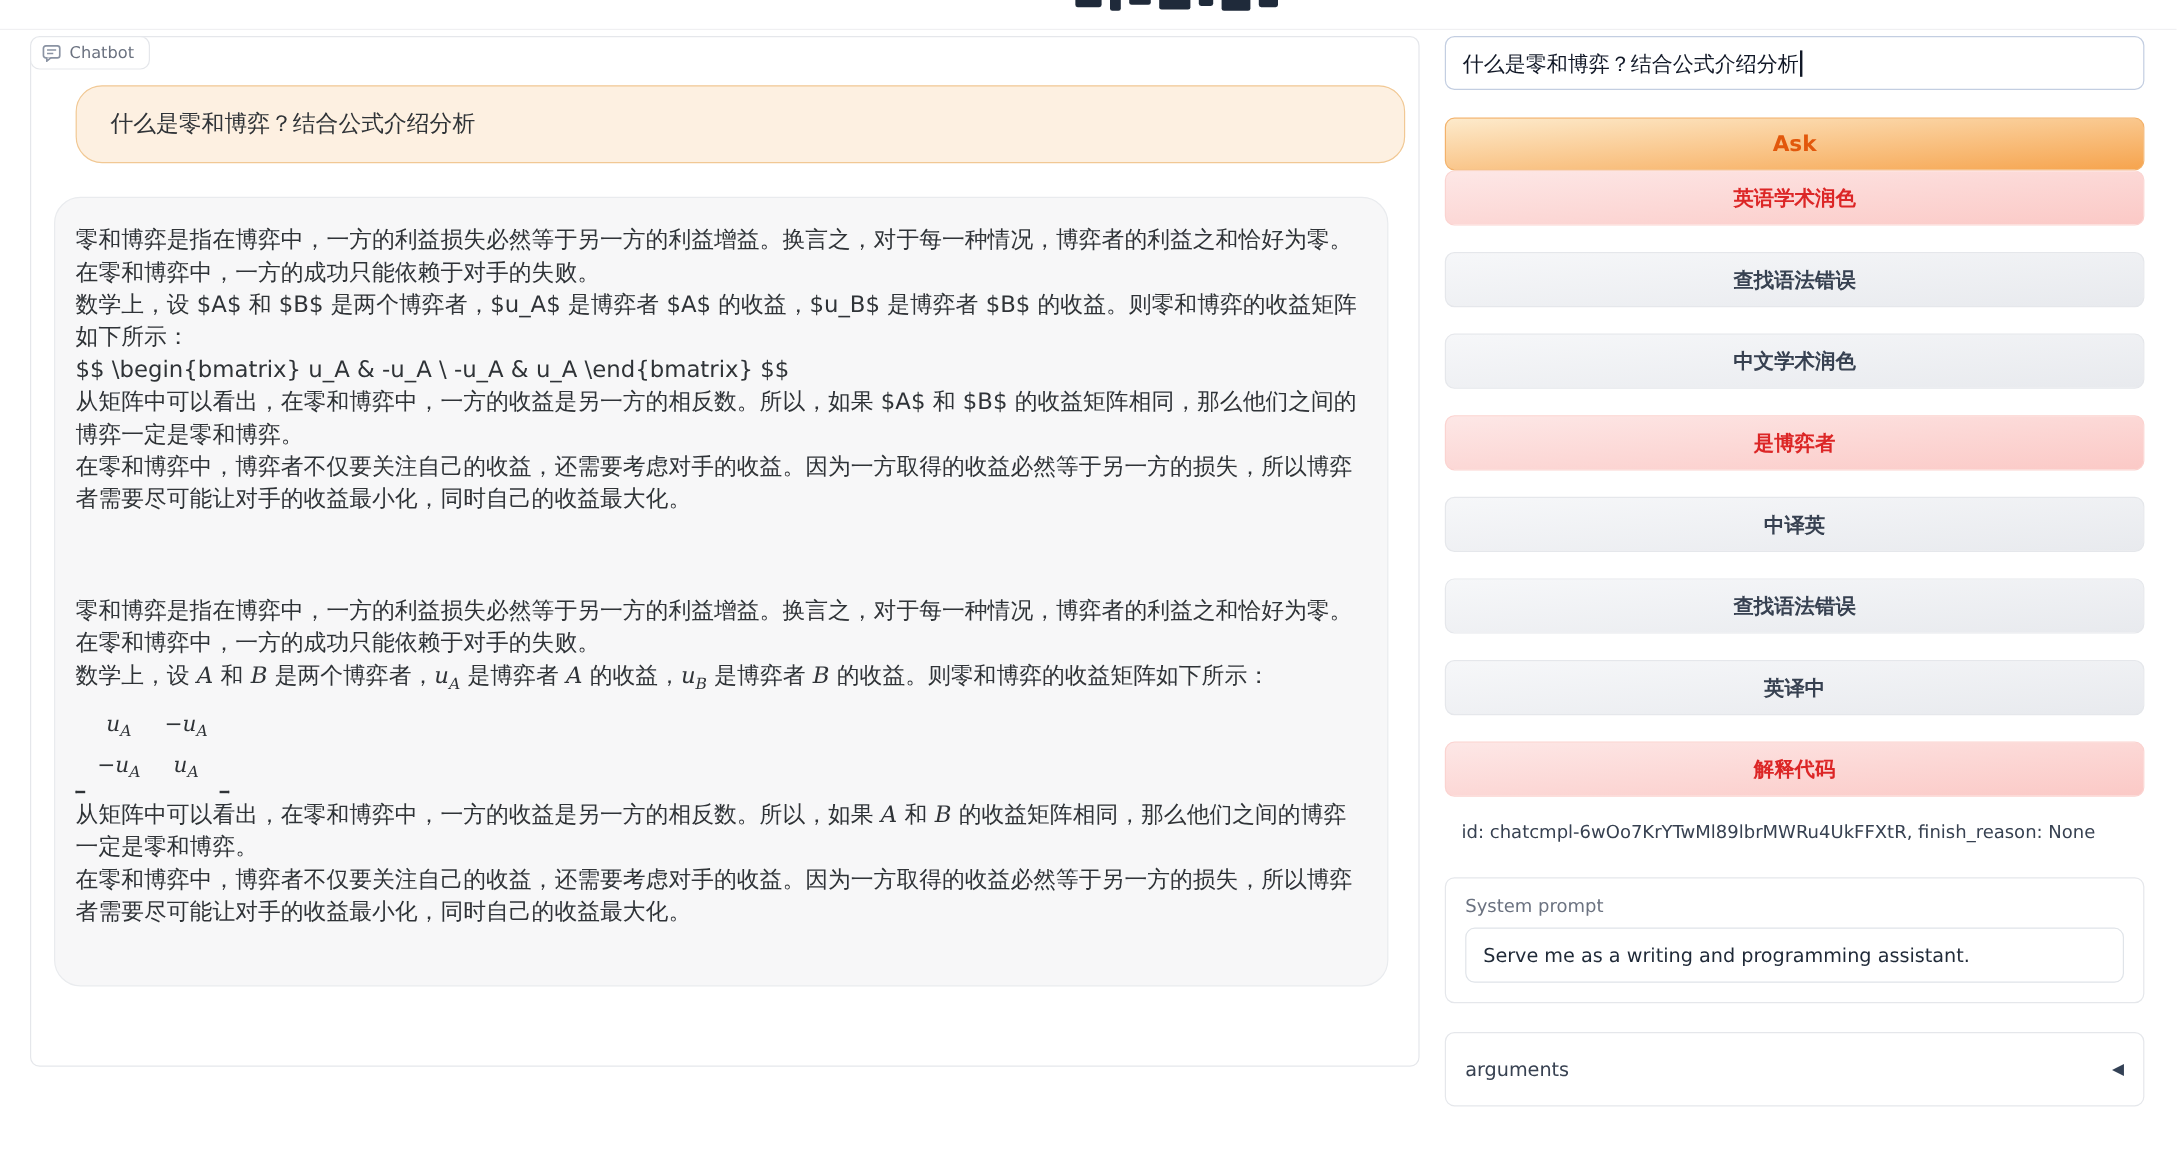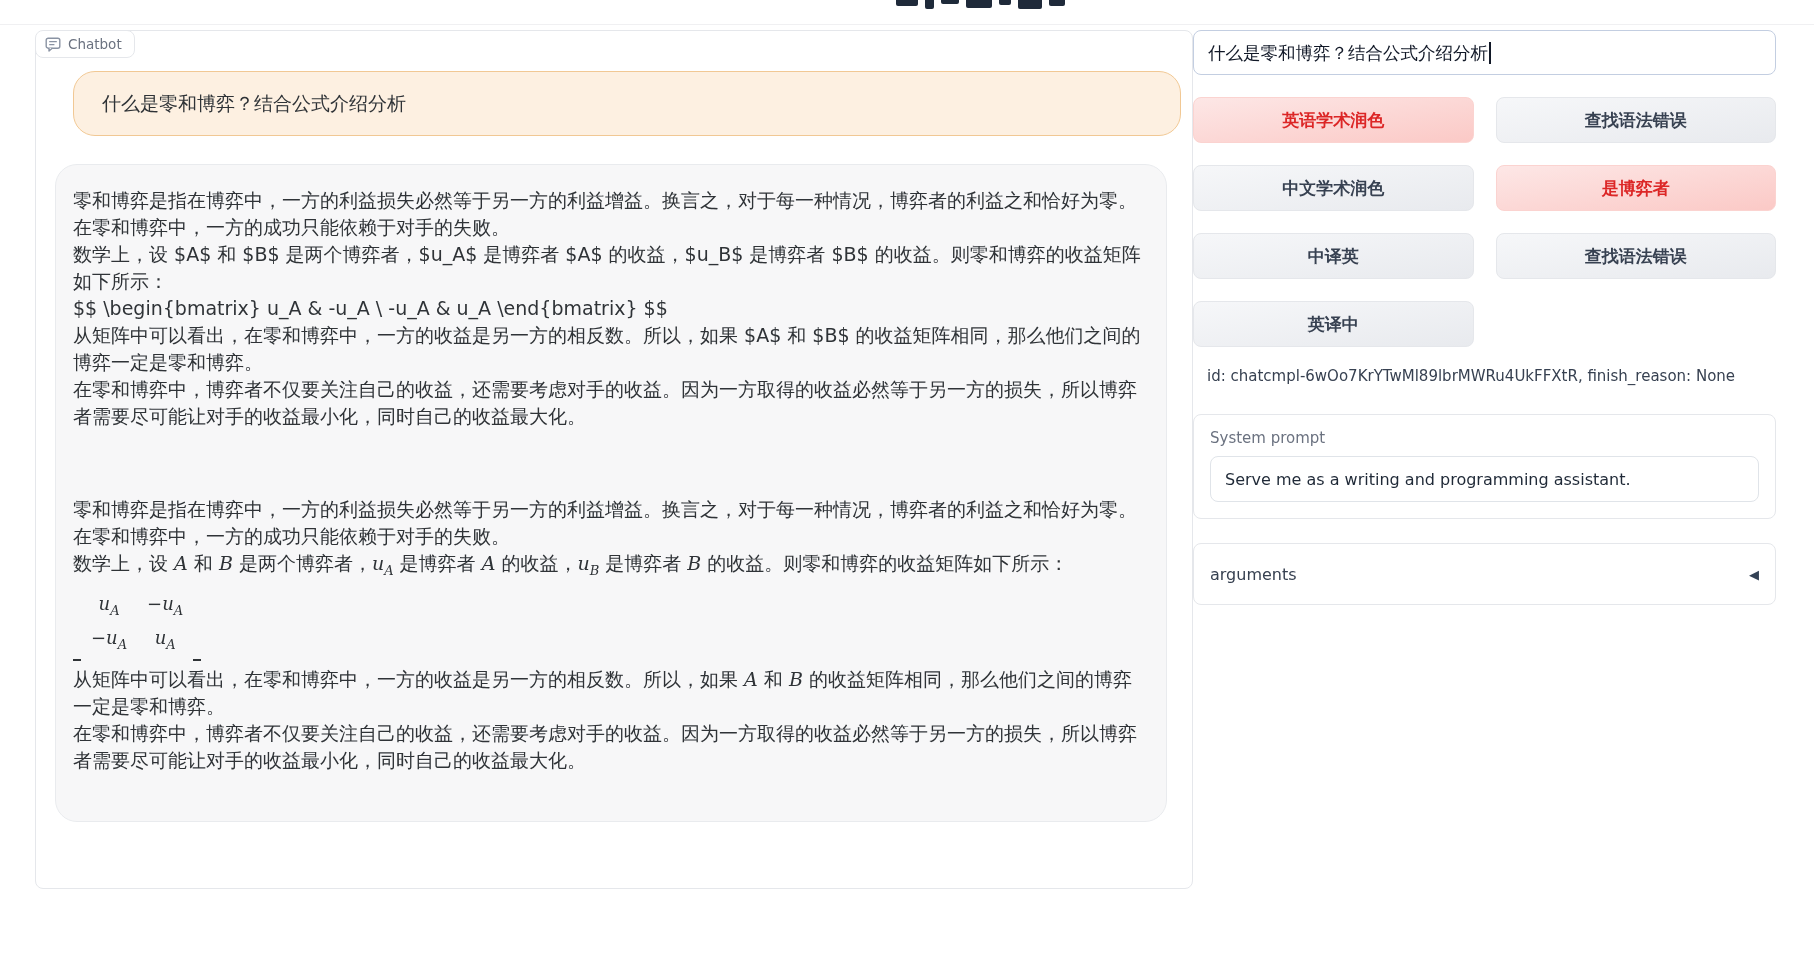--- a/index.html
+++ b/index.html
@@ -28,22 +28,23 @@
     height: 10px;
     display: flex;
     align-items: flex-start;
     gap: 7px;
     overflow: hidden;
   }
   .clipped-title .frag { background: #1f2a3a; border-radius: 0 0 2px 2px; }
 
   .main-row {
     position: absolute;
-    top: 30px; left: 35px;
-    display: flex;
+    top: 30px; left: 25px;
+    display: flex;
+    gap: 21px;
   }
   .chat-col { width: 1158px; }
   .control-col { width: 583px; }
 
   
   .chat-panel {
     position: relative;
     width: 1158px;
     height: 859px;
     border: 1px solid #e5e7eb;
@@ -149,23 +150,22 @@
     border: 1px solid #f3b26b;
     border-radius: 8px;
     background: linear-gradient(to bottom right, #fdeacb, #f6a44e);
     color: #e2580c;
     font-weight: 700;
     font-size: 18px;
     font-family: inherit;
     cursor: pointer;
   }
   .fn-grid {
-    margin-top: 22px;
     display: grid;
-    grid-template-columns: 1fr 1fr;
+    grid-template-columns: 1fr;
     column-gap: 22px;
     row-gap: 22px;
   }
   .fn-btn {
     height: 46px;
     border-radius: 8px;
     font-weight: 700;
     font-size: 17px;
     font-family: inherit;
     cursor: pointer;
@@ -294,29 +294,31 @@
       </div>
     </section>
 
     <section class="control-col">
 
       <div class="qbox">
         <span>什么是零和博弈？结合公式介绍分析</span>
         <span class="caret"></span>
       </div>
 
+      <button class="ask-btn">Ask</button>
 
       <div class="fn-grid" id="fn-grid">
           <button class="fn-btn red">英语学术润色</button>
           <button class="fn-btn gray">查找语法错误</button>
           <button class="fn-btn gray">中文学术润色</button>
           <button class="fn-btn red">是博弈者</button>
           <button class="fn-btn gray">中译英</button>
           <button class="fn-btn gray">查找语法错误</button>
           <button class="fn-btn gray">英译中</button>
+          <button class="fn-btn red">解释代码</button>
         </div>
 
       <div class="status-line">id: chatcmpl-6wOo7KrYTwMl89lbrMWRu4UkFFXtR, finish_reason: None</div>
 
       <div class="sys-box">
         <div class="sys-label">System prompt</div>
         <div class="sys-input">
           <span>Serve me as a writing and programming assistant.</span>
         </div>
       </div>

